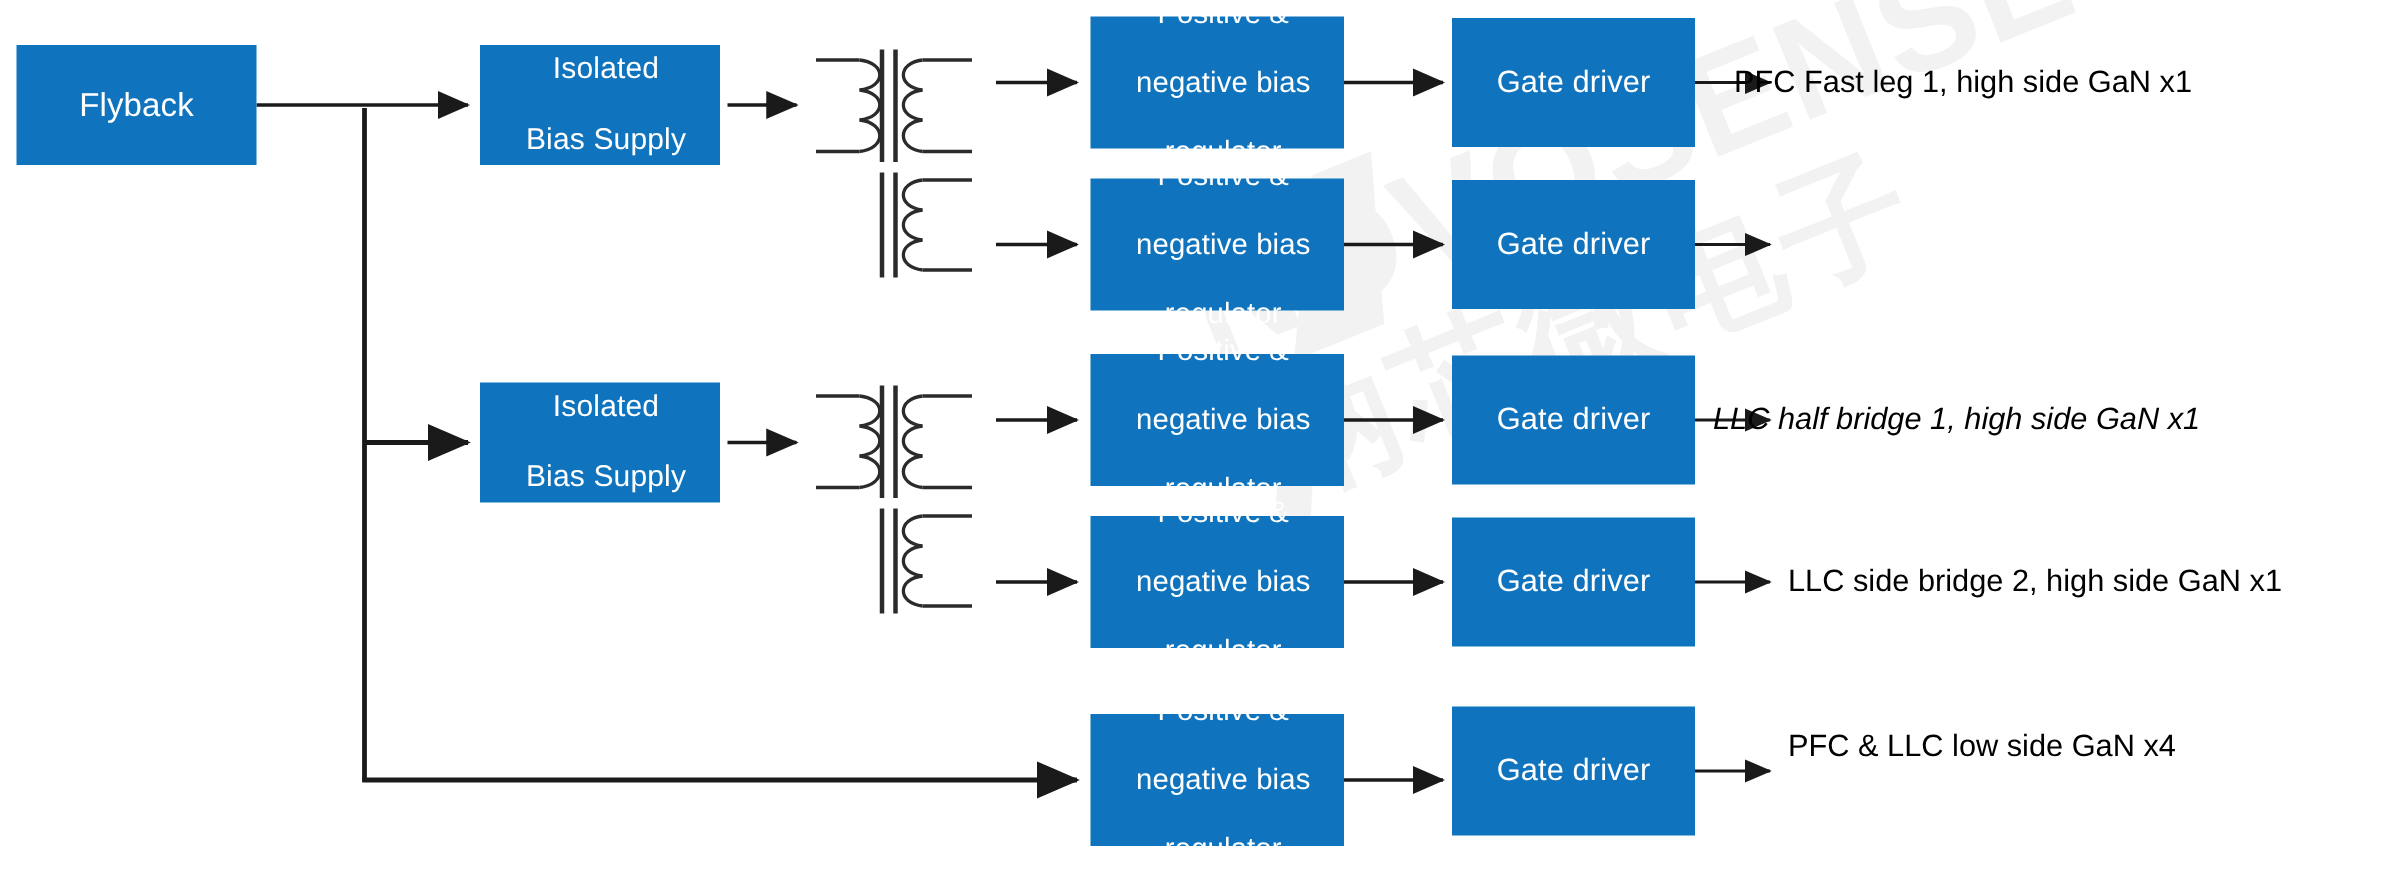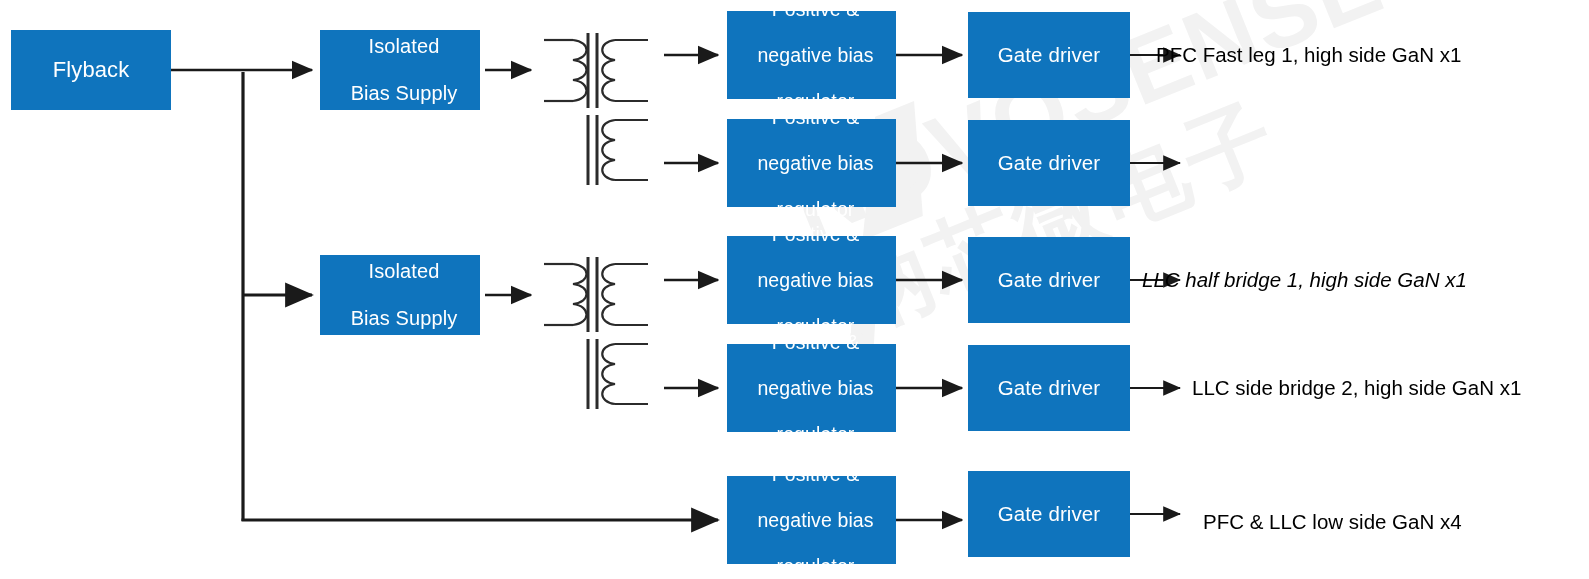--- a/index.html
+++ b/index.html
@@ -244,15 +244,15 @@
     <span>Gate driver</span>
   </div>
 
   <div class="blk" style="left:968px; top:471px; width:162px; height:86px; font-size:20.5px;">
     <span>Gate driver</span>
   </div>
 
   <div class="outlabel" style="left:1156px; top:45px;">PFC Fast leg 1, high side GaN x1</div>
   <div class="outlabel" style="left:1142px; top:270px;font-style:italic;">LLC half bridge 1, high side GaN x1</div>
   <div class="outlabel" style="left:1192px; top:378px;">LLC side bridge 2, high side GaN x1</div>
-  <div class="outlabel" style="left:1192px; top:512px;margin-left:11px;">PFC &amp; LLC low side GaN x4</div>
+  <div class="outlabel" style="left:1192px; top:488px;">PFC &amp; LLC low side GaN x4</div>
 
 </div>
 
 </body></html>

